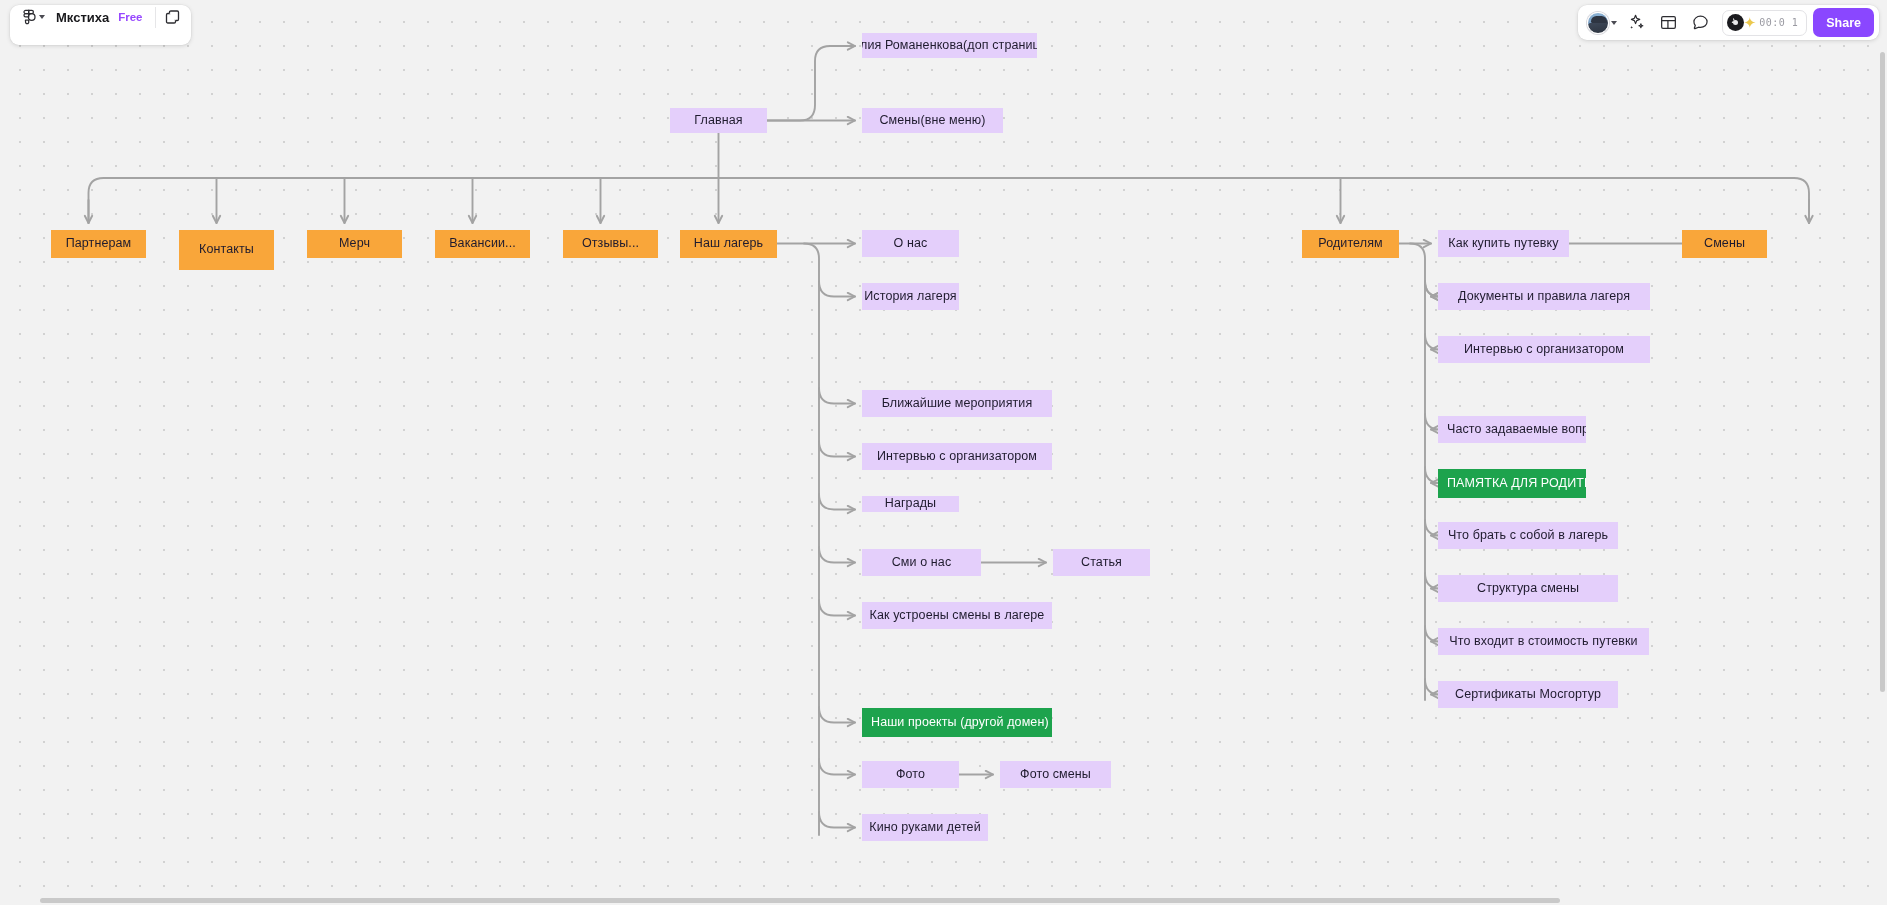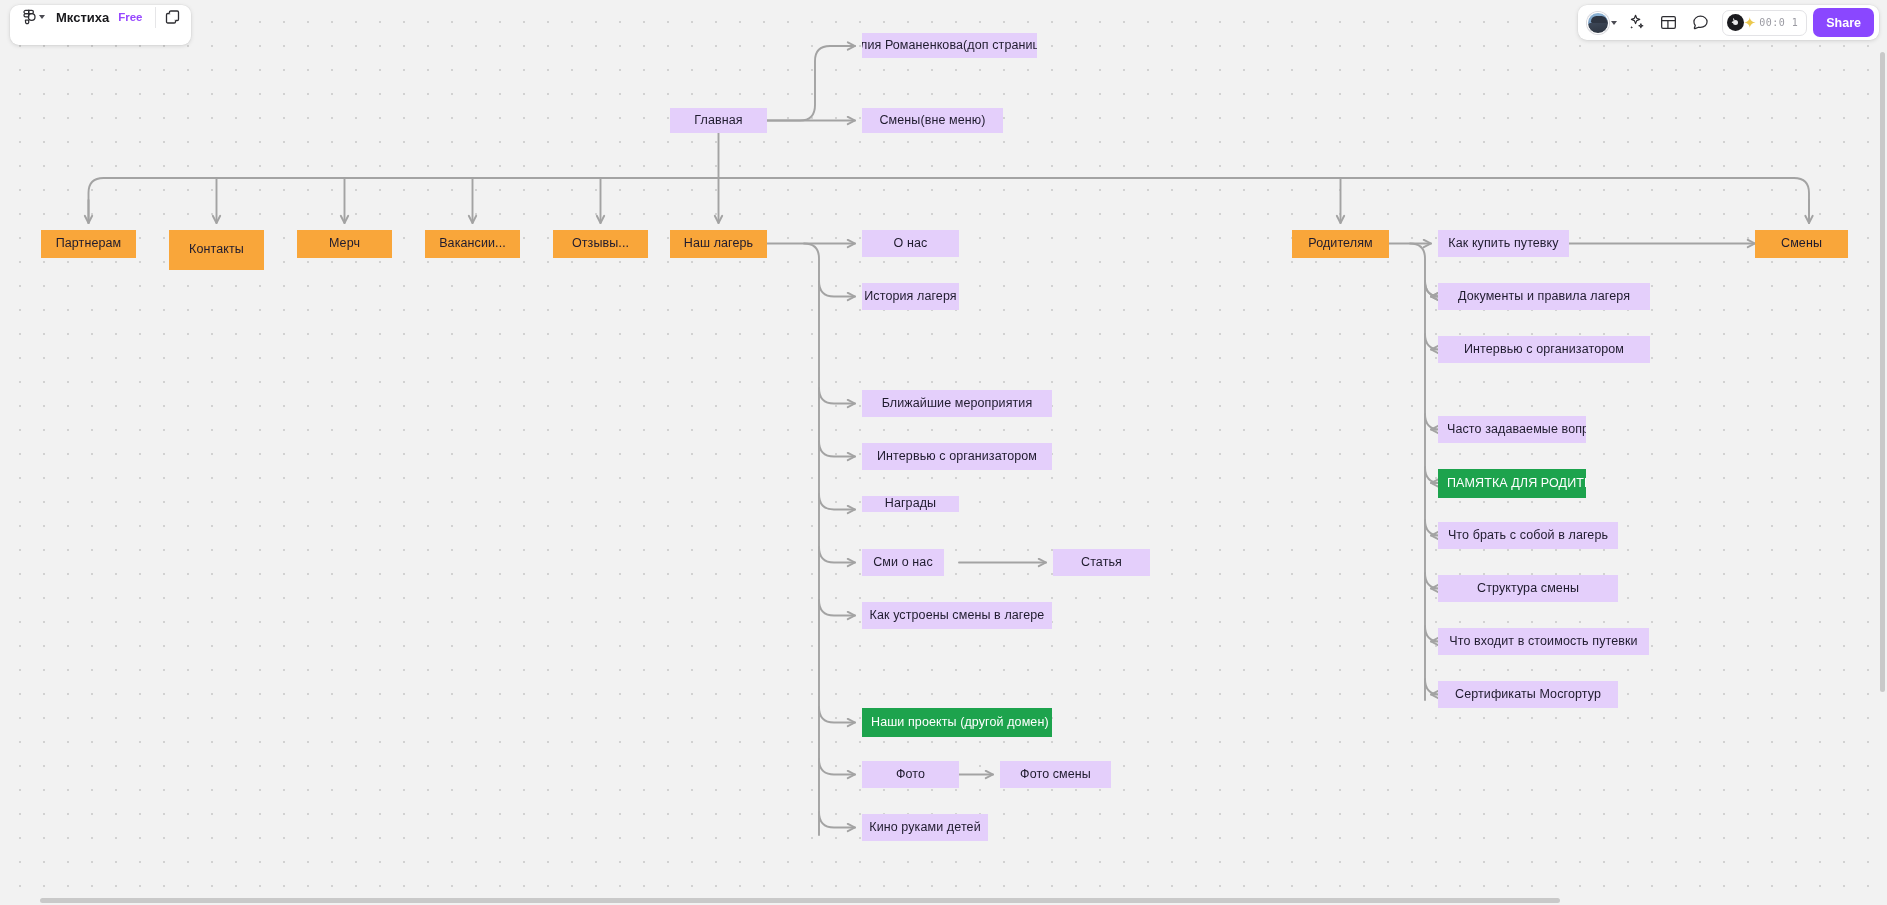--- a/index.html
+++ b/index.html
@@ -27,21 +27,21 @@
     position: absolute;
     display: flex; align-items: center; justify-content: center;
     font-size: 12.5px;
     line-height: 1.1;
     color: #1f1b2e;
     white-space: nowrap;
     overflow: hidden;
     letter-spacing: .1px;
   }
   .node.purple { background: #E4CFFB; }
-  .node.orange { background: #F9A63A; }
+  .node.orange { background: #F9A63A; margin-left: 10px; }
   .node.green  { background: #1DA34D; color: #ffffff; }
   .node.lefty  { justify-content: flex-start; padding-left: 9px; }
 
   
   #topbar-left {
     position: absolute; left: 10px; top: 5px;
     height: 40px;
     display: flex; align-items: center;
     background: #ffffff;
     border-radius: 9px;
@@ -205,39 +205,39 @@
         </div>
         <div class="node orange" style="left: 553px; top: 230px; width: 95px; height: 28px;">
           <span>Отзывы...</span>
         </div>
         <div class="node orange" style="left: 670px; top: 230px; width: 97px; height: 28px;">
           <span>Наш лагерь</span>
         </div>
         <div class="node orange" style="left: 1292px; top: 230px; width: 97px; height: 28px;">
           <span>Родителям</span>
         </div>
-        <div class="node orange" style="left: 1755px; top: 230px; width: 93px; height: 28px;">
+        <div class="node orange" style="left: 1672px; top: 230px; width: 85px; height: 28px;">
           <span>Смены</span>
         </div>
         <div class="node purple" style="left: 862px; top: 230px; width: 97px; height: 27px;">
           <span>О нас</span>
         </div>
         <div class="node purple" style="left: 862px; top: 283px; width: 97px; height: 27px;">
           <span>История лагеря</span>
         </div>
         <div class="node purple" style="left: 862px; top: 390px; width: 190px; height: 27px;">
           <span>Ближайшие мероприятия</span>
         </div>
         <div class="node purple" style="left: 862px; top: 443px; width: 190px; height: 27px;">
           <span>Интервью с организатором</span>
         </div>
         <div class="node purple" style="left: 862px; top: 496px; width: 97px; height: 16px;">
           <span>Награды</span>
         </div>
-        <div class="node purple" style="left: 862px; top: 549px; width: 82px; height: 27px;">
+        <div class="node purple" style="left: 862px; top: 549px; width: 119px; height: 27px;">
           <span>Сми о нас</span>
         </div>
         <div class="node purple" style="left: 1053px; top: 549px; width: 97px; height: 27px; text-align: right;">
           <span>Статья</span>
         </div>
         <div class="node purple" style="left: 862px; top: 602px; width: 190px; height: 27px;">
           <span>Как устроены смены в лагере</span>
         </div>
         <div class="node green lefty" style="left: 862px; top: 708px; width: 190px; height: 29px;">
           <span>Наши проекты (другой домен)</span>

